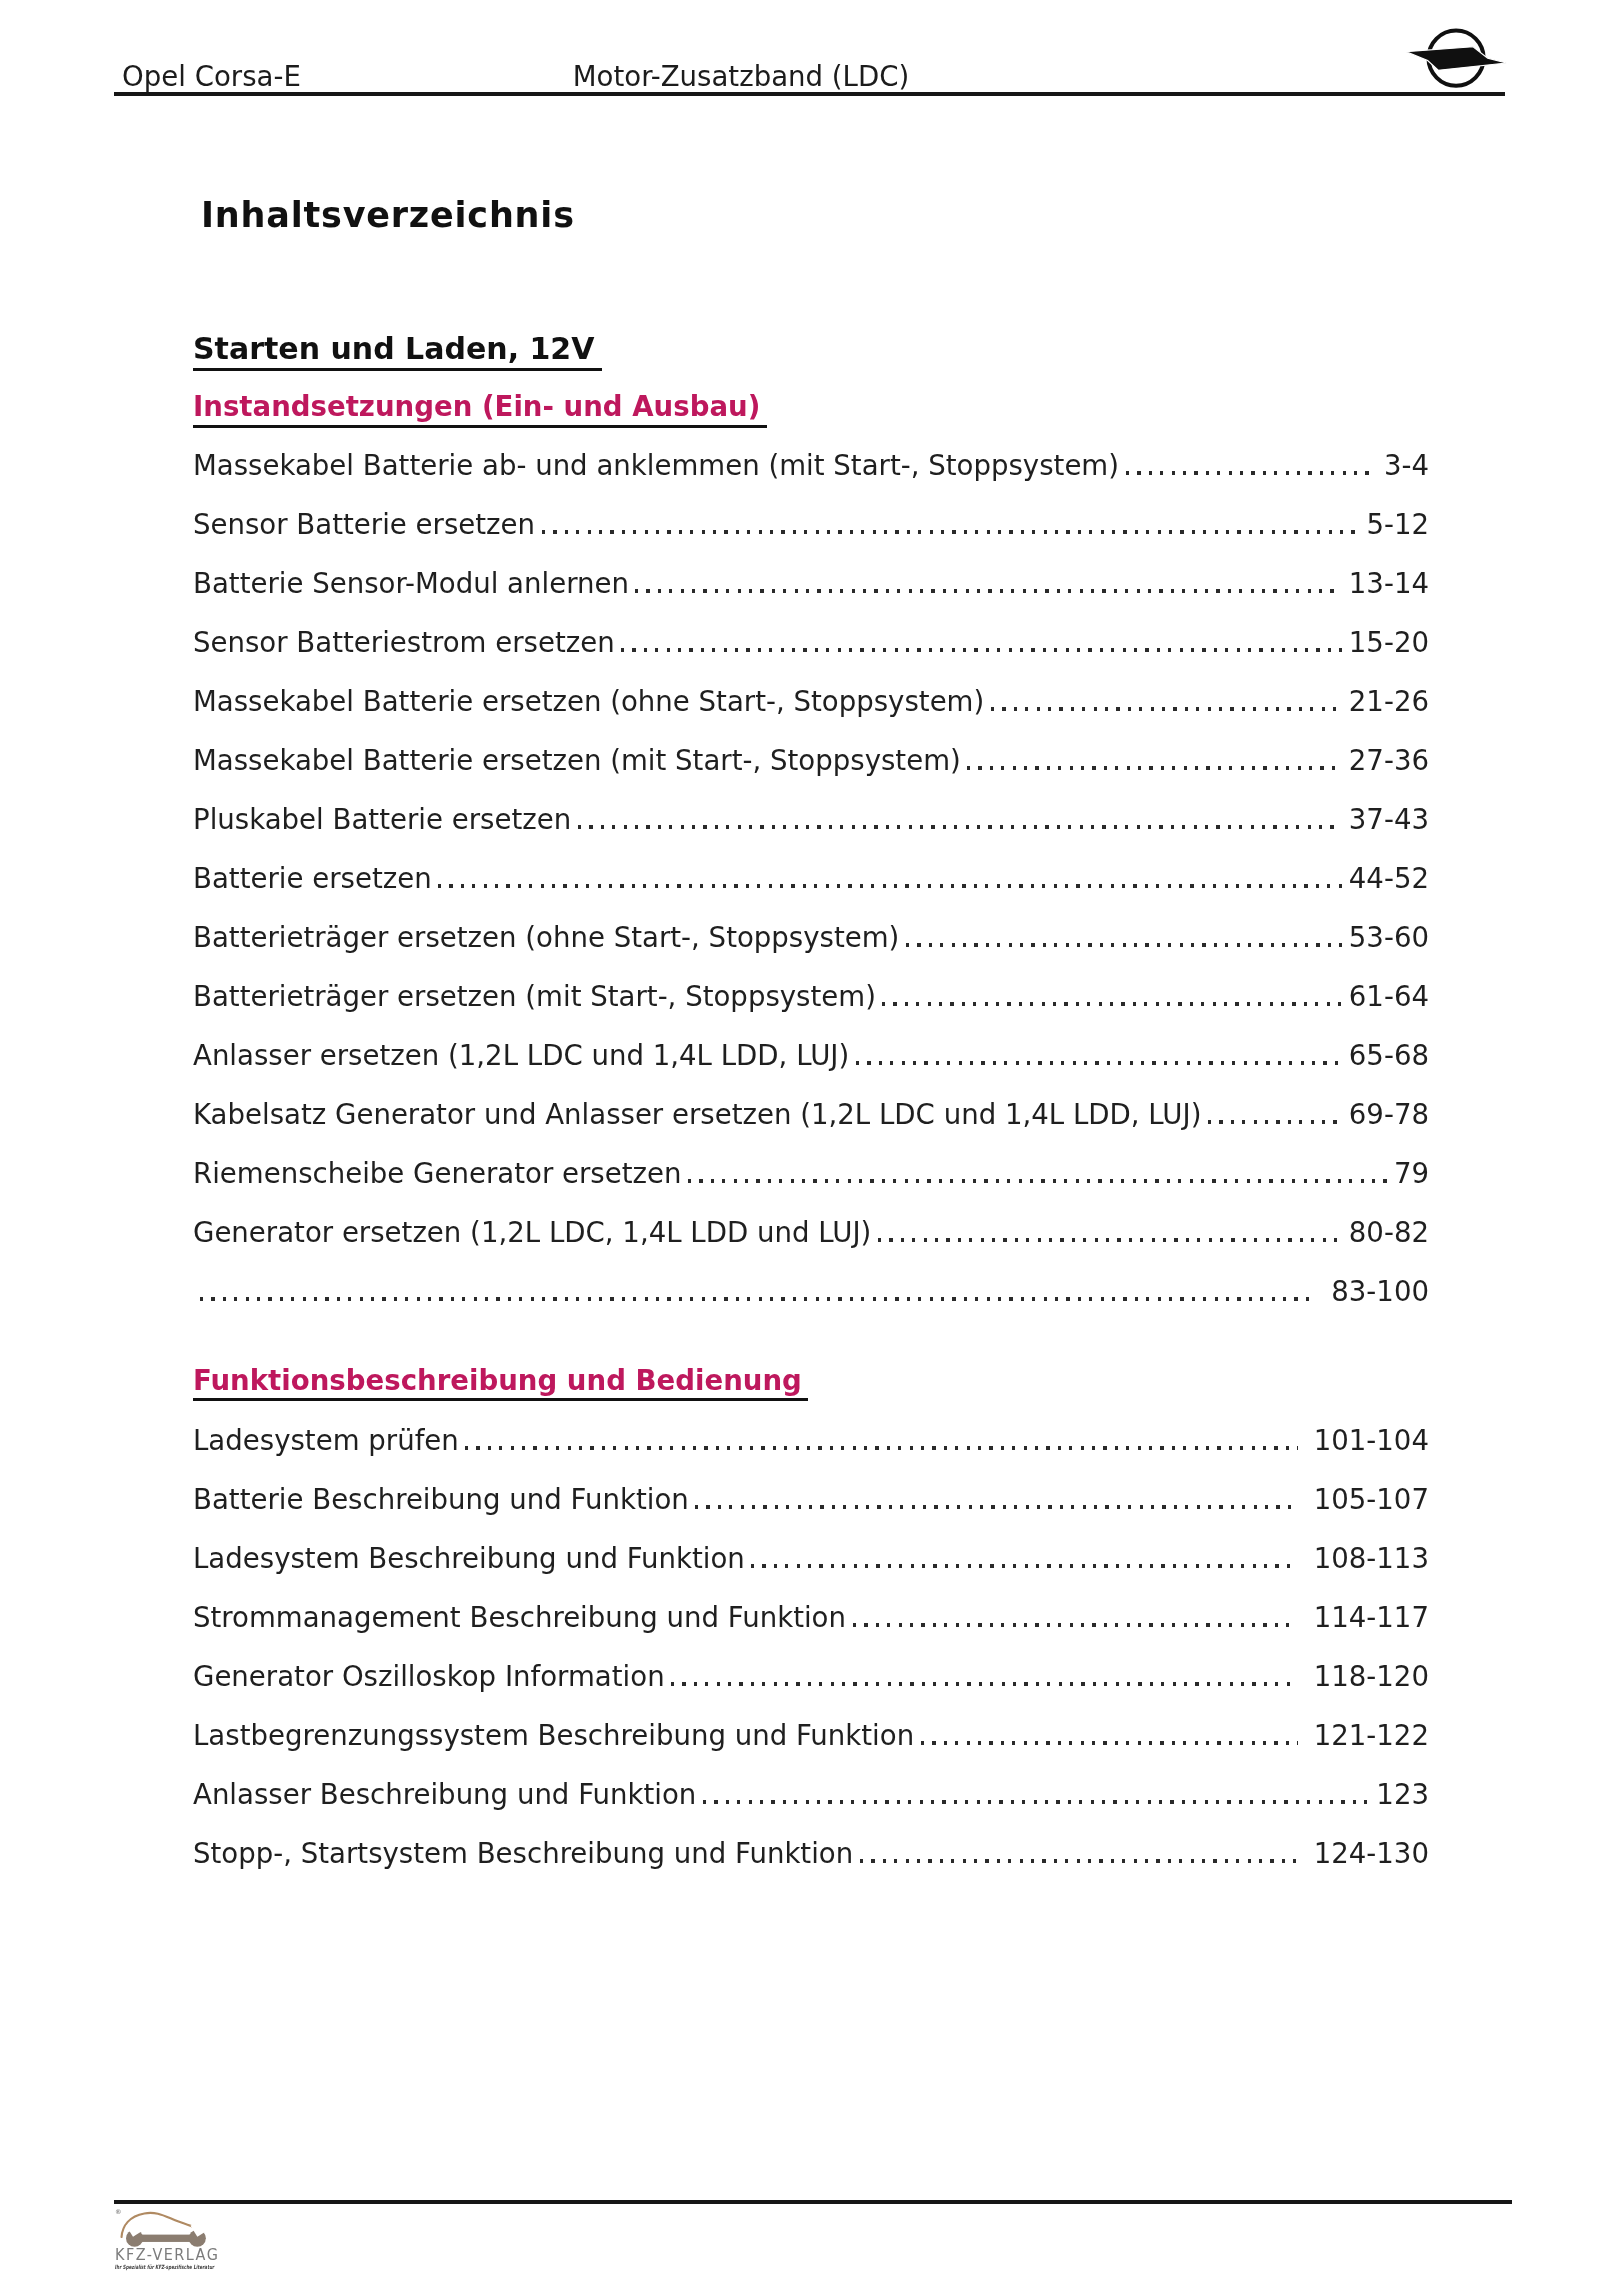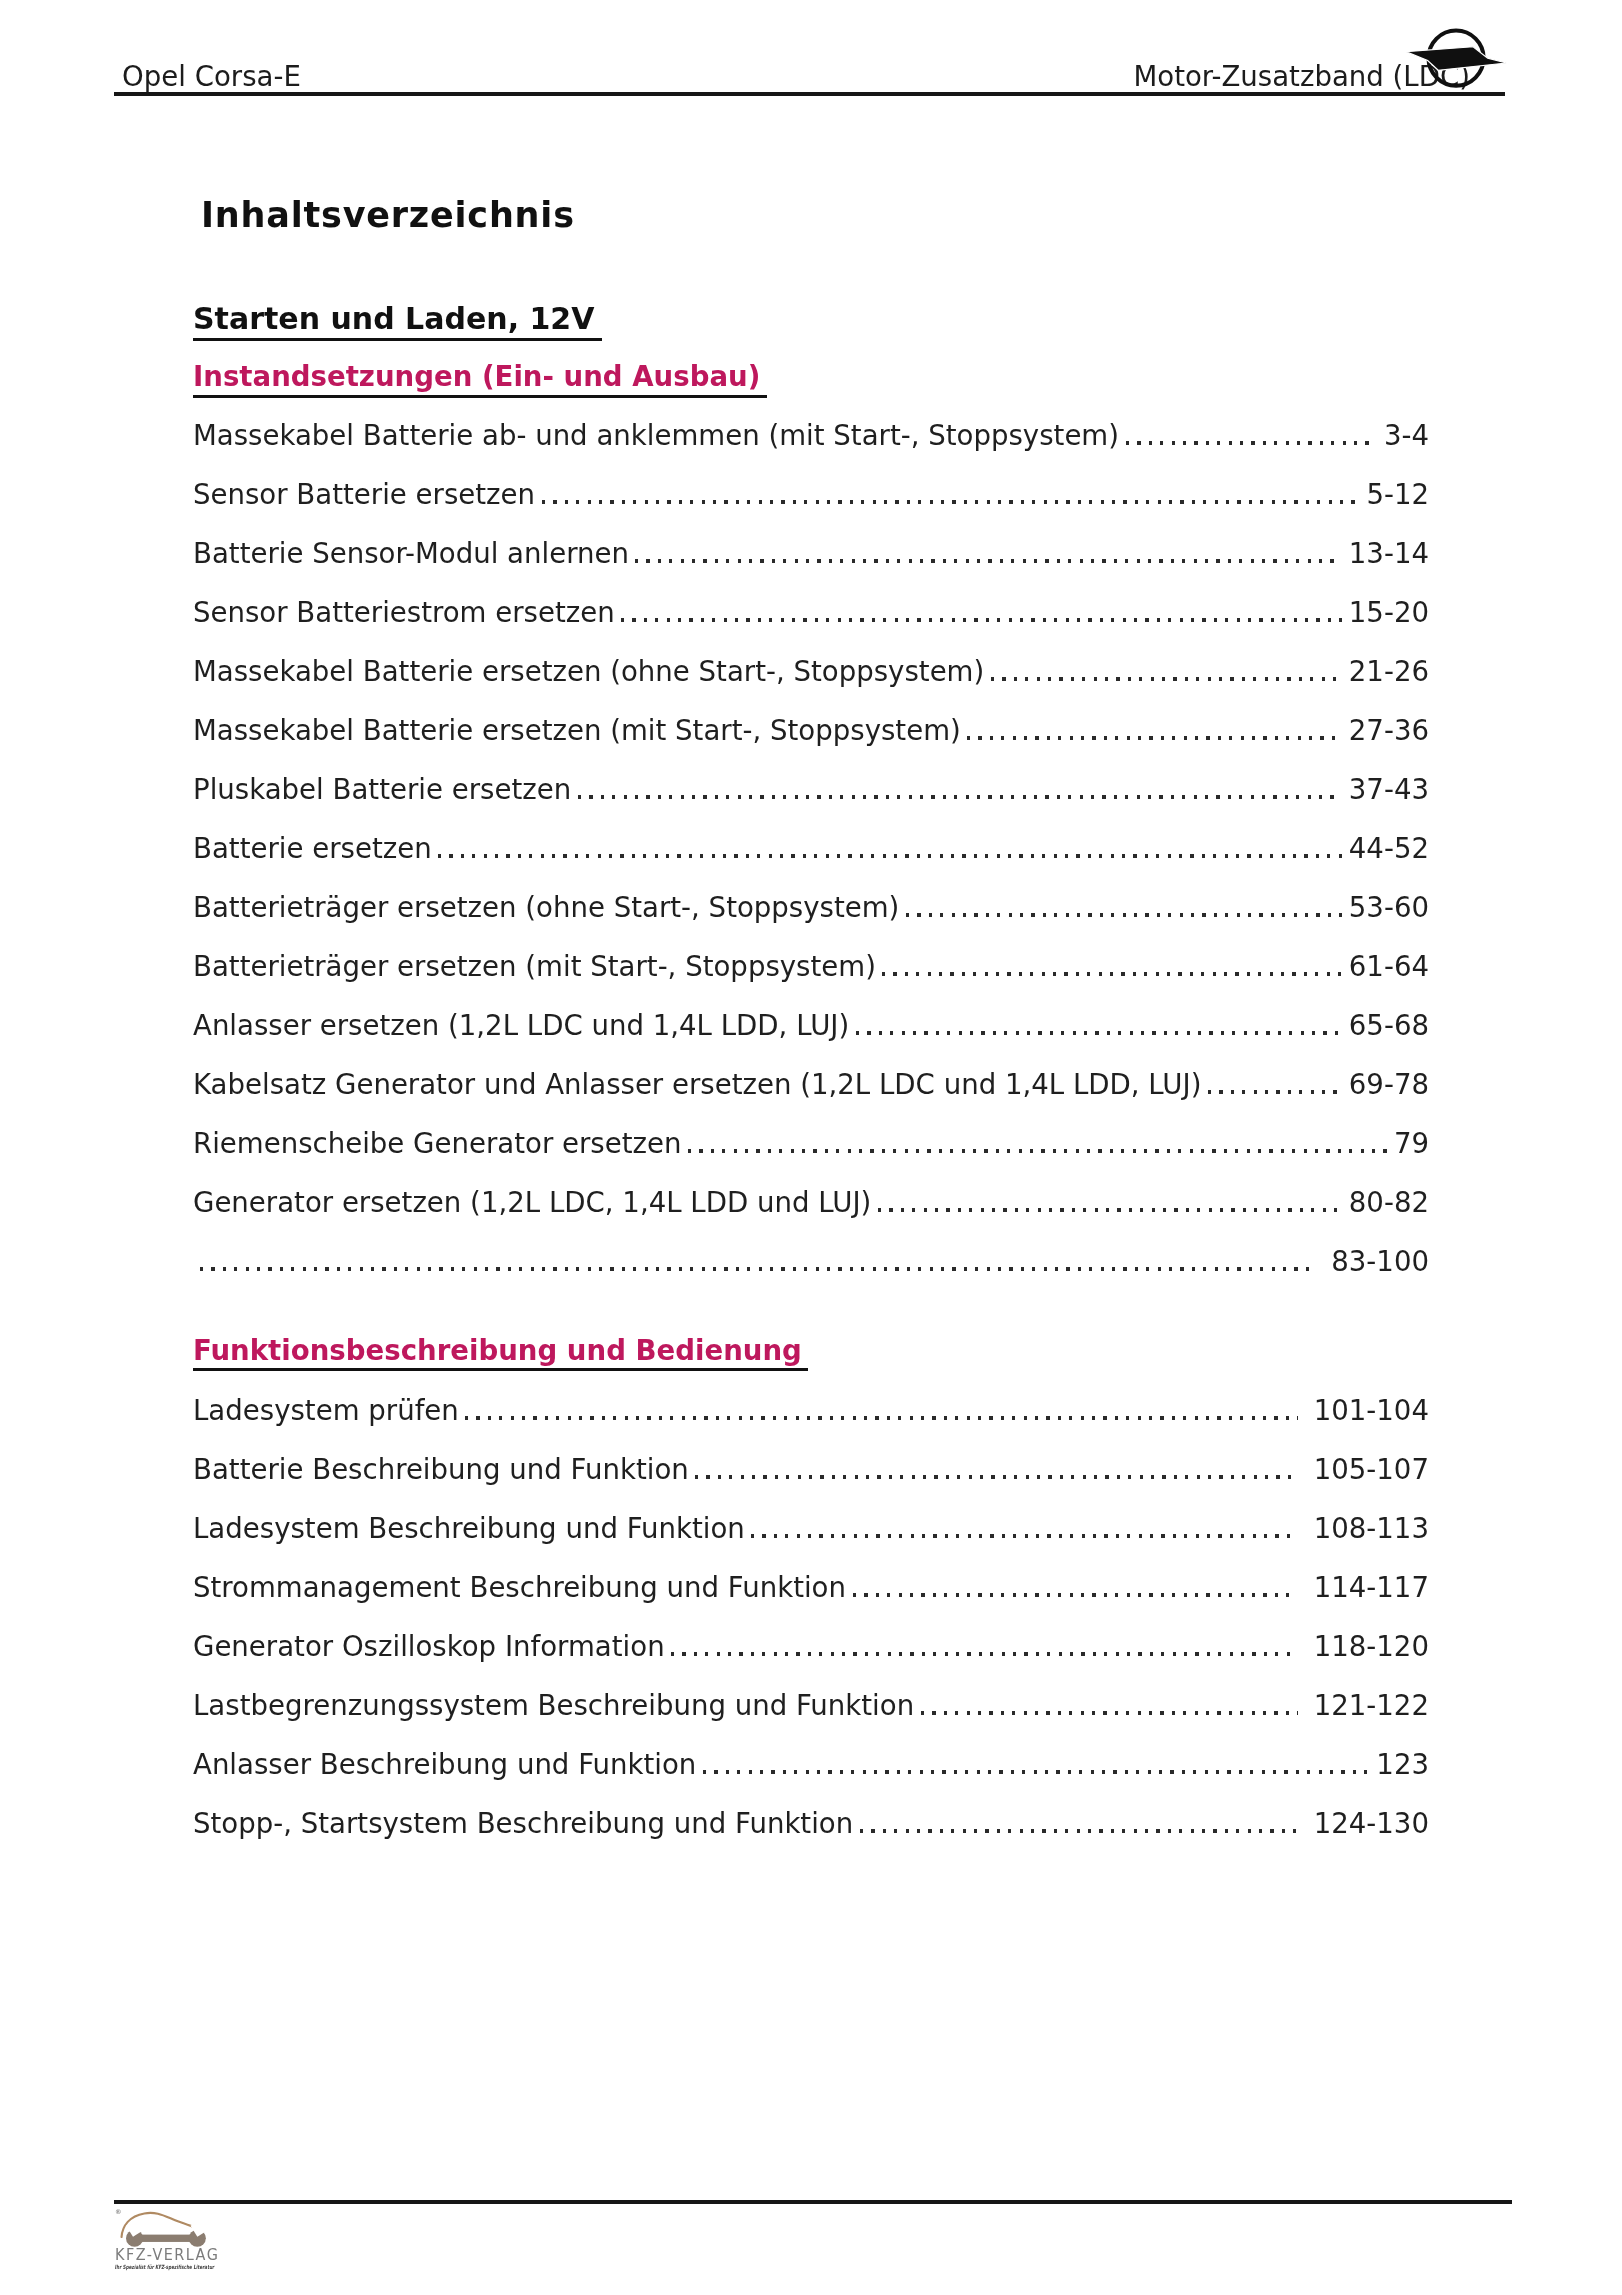--- a/index.html
+++ b/index.html
@@ -6,35 +6,35 @@
   body{
     width:1622px;height:2295px;position:relative;background:#ffffff;
     font-family:"DejaVu Sans","Liberation Sans",sans-serif;
     color:#1f1f1f;overflow:hidden;
   }
   
   .header-left{
     position:absolute;left:122px;top:63px;font-size:27.6px;line-height:27.6px;color:#1c1c1c;
   }
   .header-center{
-    position:absolute;left:0;top:63px;width:1470px;text-align:right;
-    font-size:27.6px;line-height:27.6px;color:#1c1c1c;
+    position:absolute;left:0;top:63px;width:1470px;text-align:center;
+    font-size:27.6px;line-height:27.6px;color:#1c1c1c;padding-left:6px;
   }
   .header-rule{
     position:absolute;left:114px;top:92px;width:1391px;height:4px;background:#161616;
   }
   .opel-logo{position:absolute;left:1395px;top:20px;}
   
   .content{position:absolute;left:193px;top:0;width:1236px;}
   .doc-title{
     margin:195px 0 0 8px;font-size:35px;line-height:41px;font-weight:bold;color:#111;
     letter-spacing:0.8px;
   }
   .chapter-heading{
-    display:inline-block;margin:68px 0 0 0;font-size:30px;line-height:30px;font-weight:bold;
+    display:inline-block;margin:98px 0 0 0;font-size:30px;line-height:30px;font-weight:bold;
     color:#111;border-bottom:3.2px solid #111;padding:0 8px 4px 0;
   }
   .section-heading{
     display:inline-block;font-size:27.6px;line-height:27.6px;font-weight:bold;color:#be185d;
     border-bottom:3.2px solid #111;padding:0 6.5px 4px 0;
   }
   .section-heading.first{margin-top:22px;}
   .section-heading.second{margin-top:32px;}
   .toc-list{display:block;}
   .toc-list.first{margin-top:22px;}

